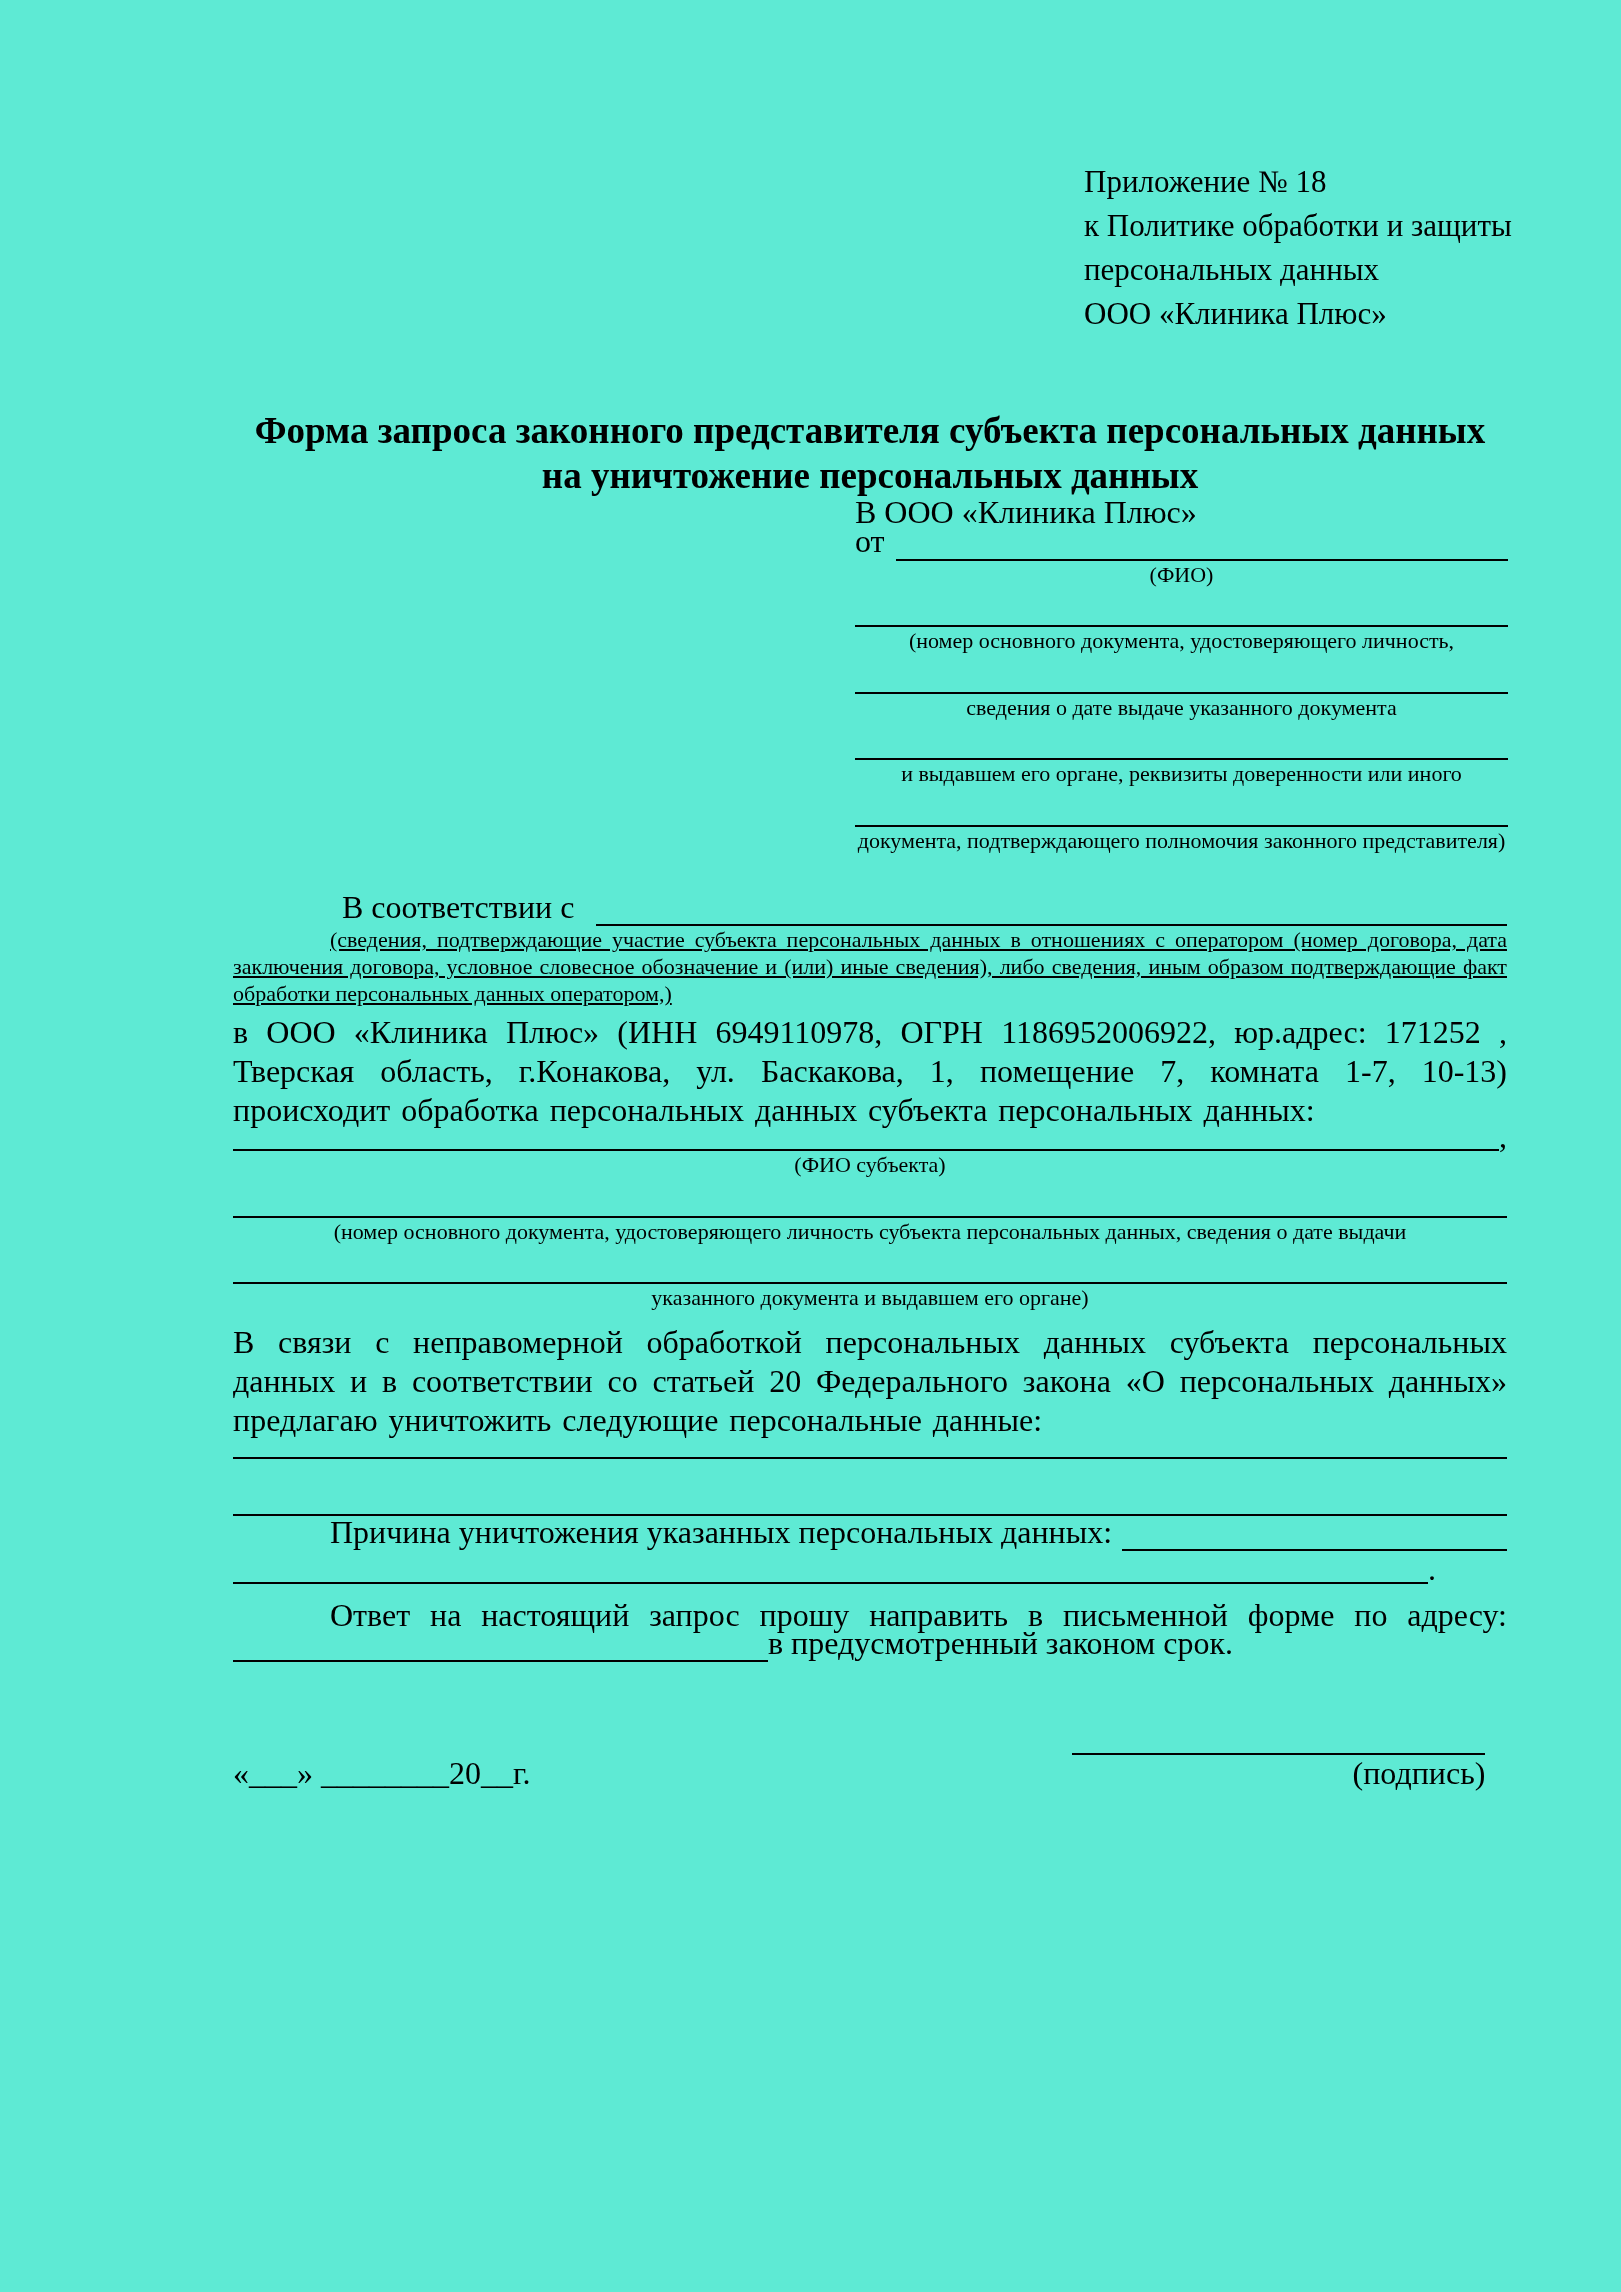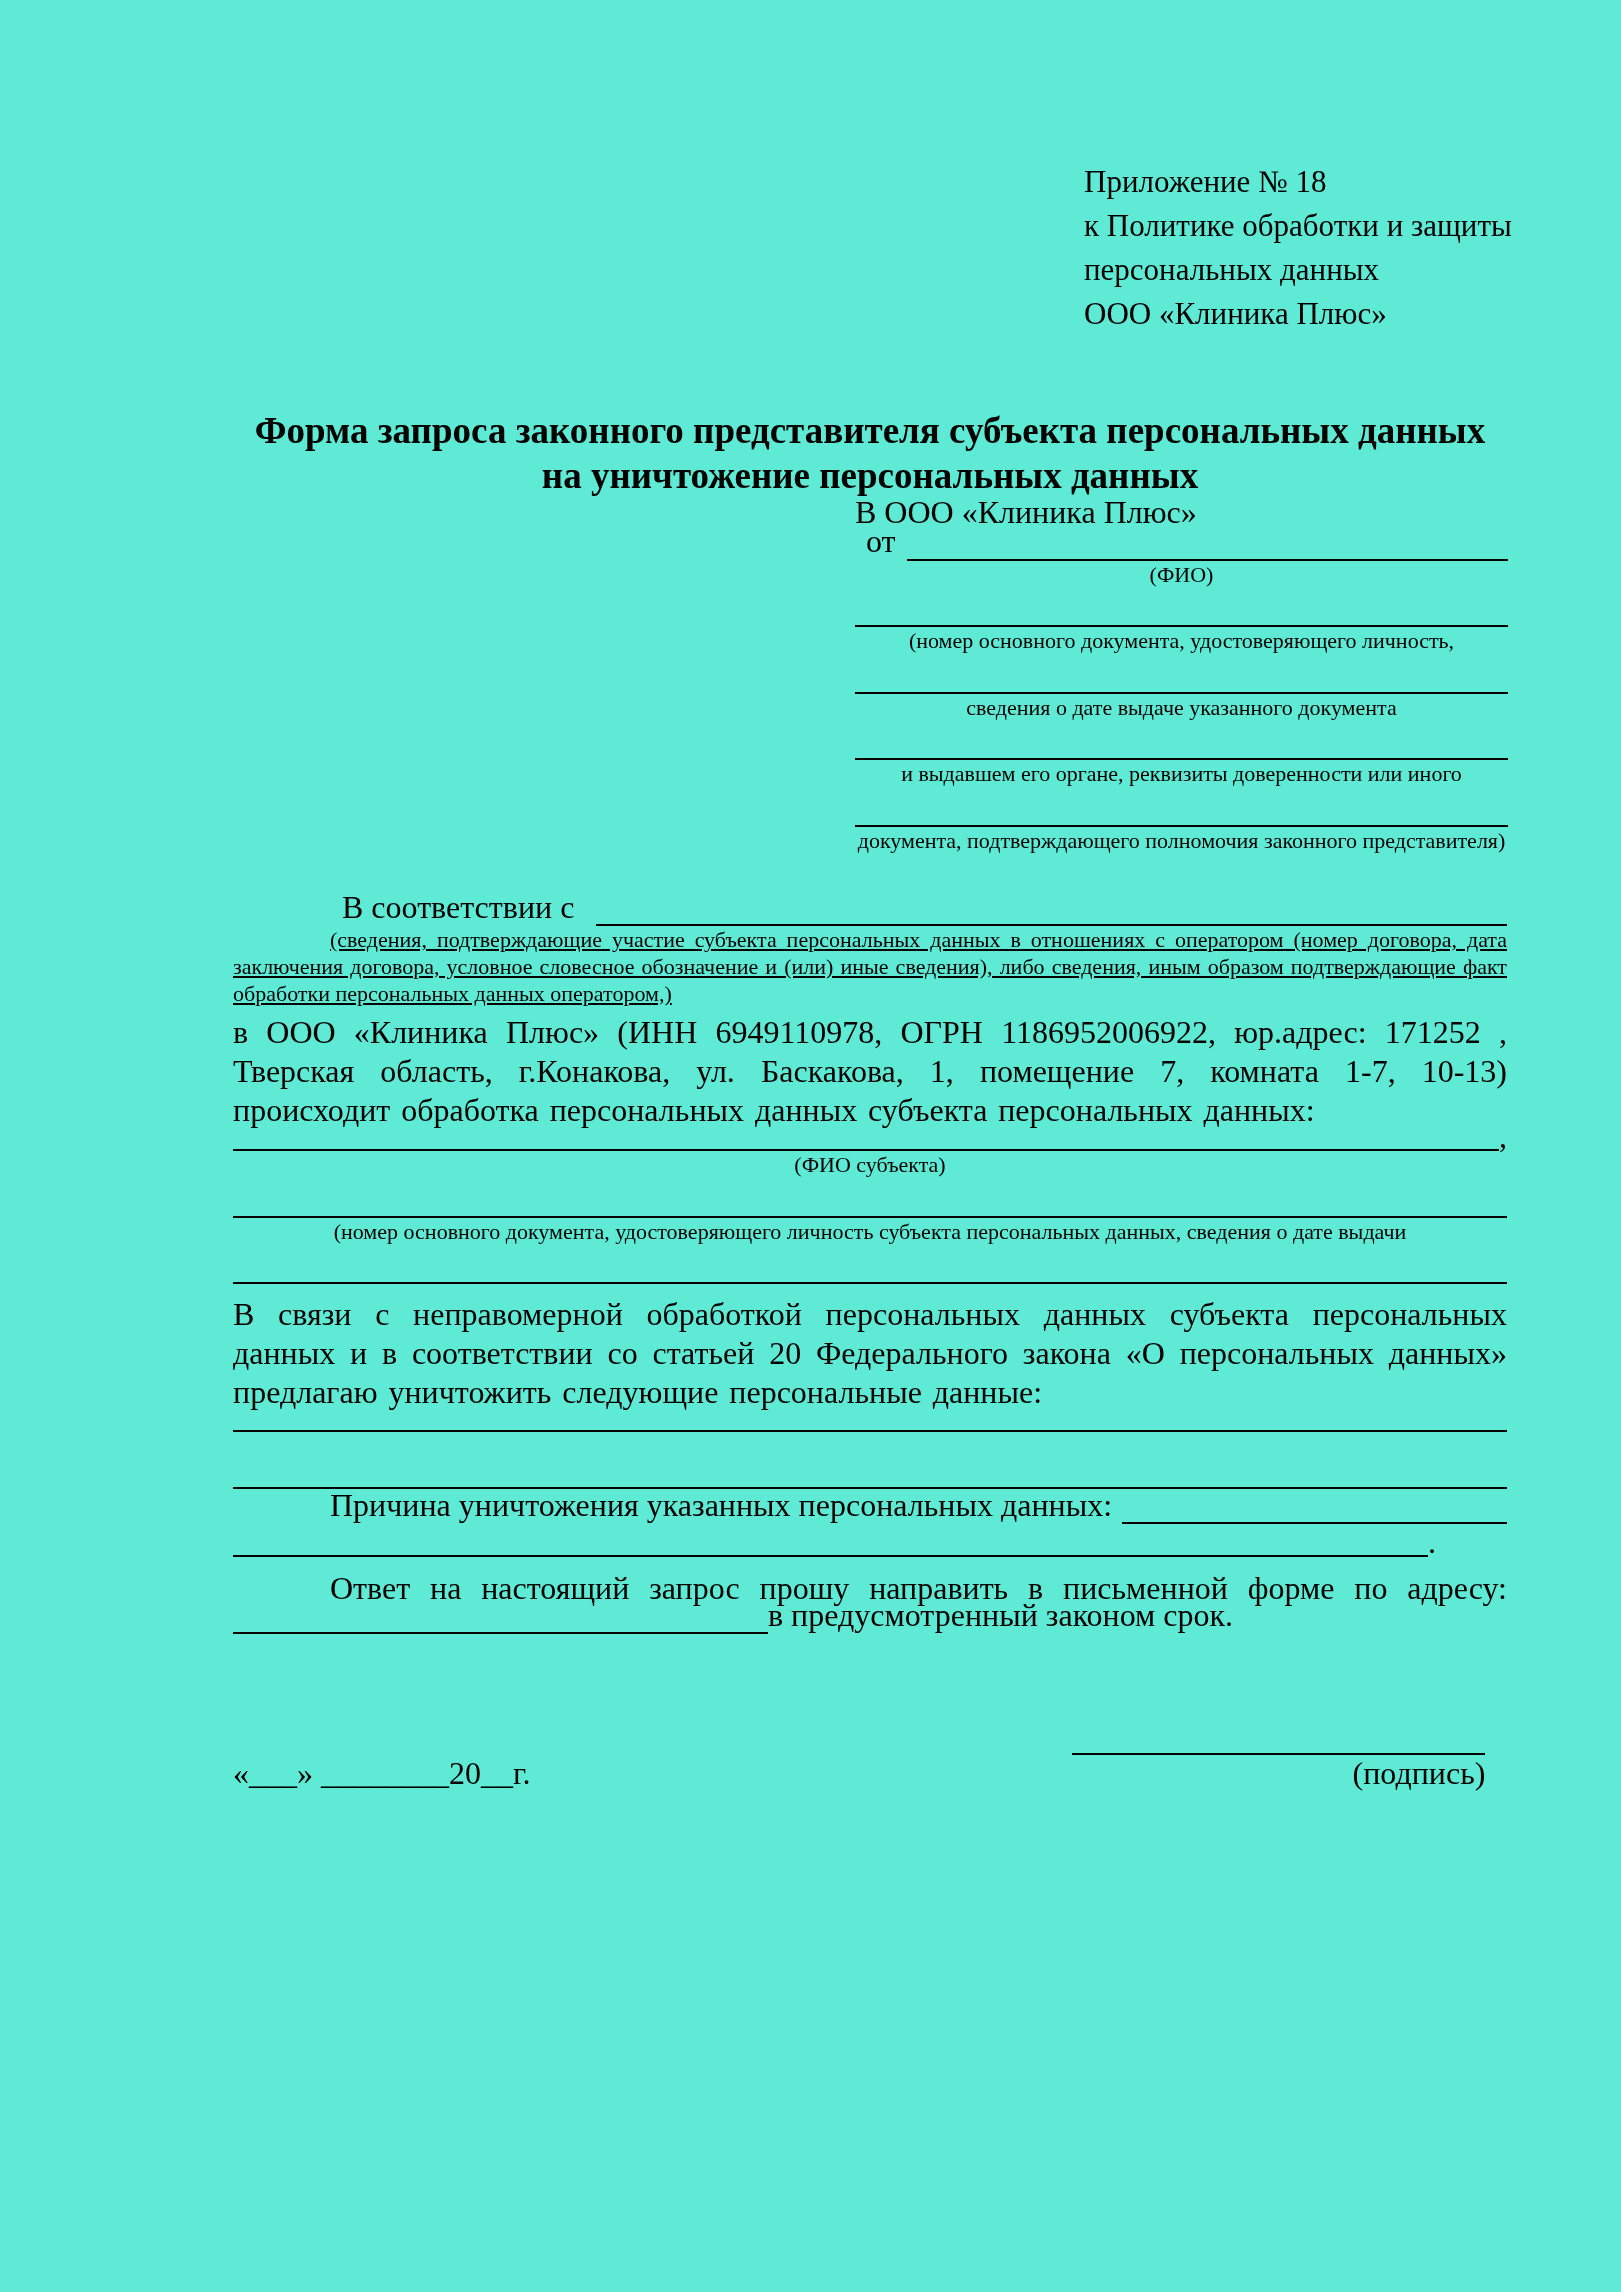--- a/index.html
+++ b/index.html
@@ -18,21 +18,21 @@
 
   
   .title {
     position:absolute; top:408px; left:233px; width:1274px;
     text-align:center; font-weight:bold; font-size:37px; line-height:45px;
   }
 
   
   .addressee { position:absolute; top:493px; left:855px; width:653px; line-height:39px; }
   .row { display:flex; align-items:flex-end; }
-  .from-row { height:29px;margin-left:11px; }
+  .from-row { height:29px; }
   .from-row .fill { margin-left:11.8px; }
   .fill { flex:1 1 auto; border-bottom:2.9px solid #000; }
   .cap { font-size:22px; line-height:27.4px; }
   .center { text-align:center; }
   .field-line { height:37px; border-bottom:2.9px solid #000; }
 
   
   .main { position:absolute; top:887px; left:233px; width:1274px; }
   .acc-row { height:39px;gap:12px; }
   .acc-row .label { white-space:nowrap; }
@@ -114,20 +114,21 @@
     <div class="row comma-row">
       <span class="fill"></span>
       <span class="comma">,</span>
     </div>
     <div class="cap center">(ФИО субъекта)</div>
 
     <div class="field-line"></div>
     <div class="cap center">(номер основного документа, удостоверяющего личность субъекта персональных данных, сведения о дате выдачи</div>
 
     <div class="field-line"></div>
+    <div class="cap center">указанного документа и выдавшем его органе)</div>
 
     <p class="para" style="margin-top:11px">В связи с неправомерной обработкой персональных данных субъекта персональных данных и в соответствии со статьей 20 Федерального закона «О персональных данных» предлагаю уничтожить следующие персональные данные:</p>
 
     <div class="blank-line b1"></div>
     <div class="blank-line b2"></div>
 
     <div class="row reason-row">
       <span class="indent"></span>
       <span class="label">Причина уничтожения указанных персональных данных:</span>
       <span class="fill"></span>

